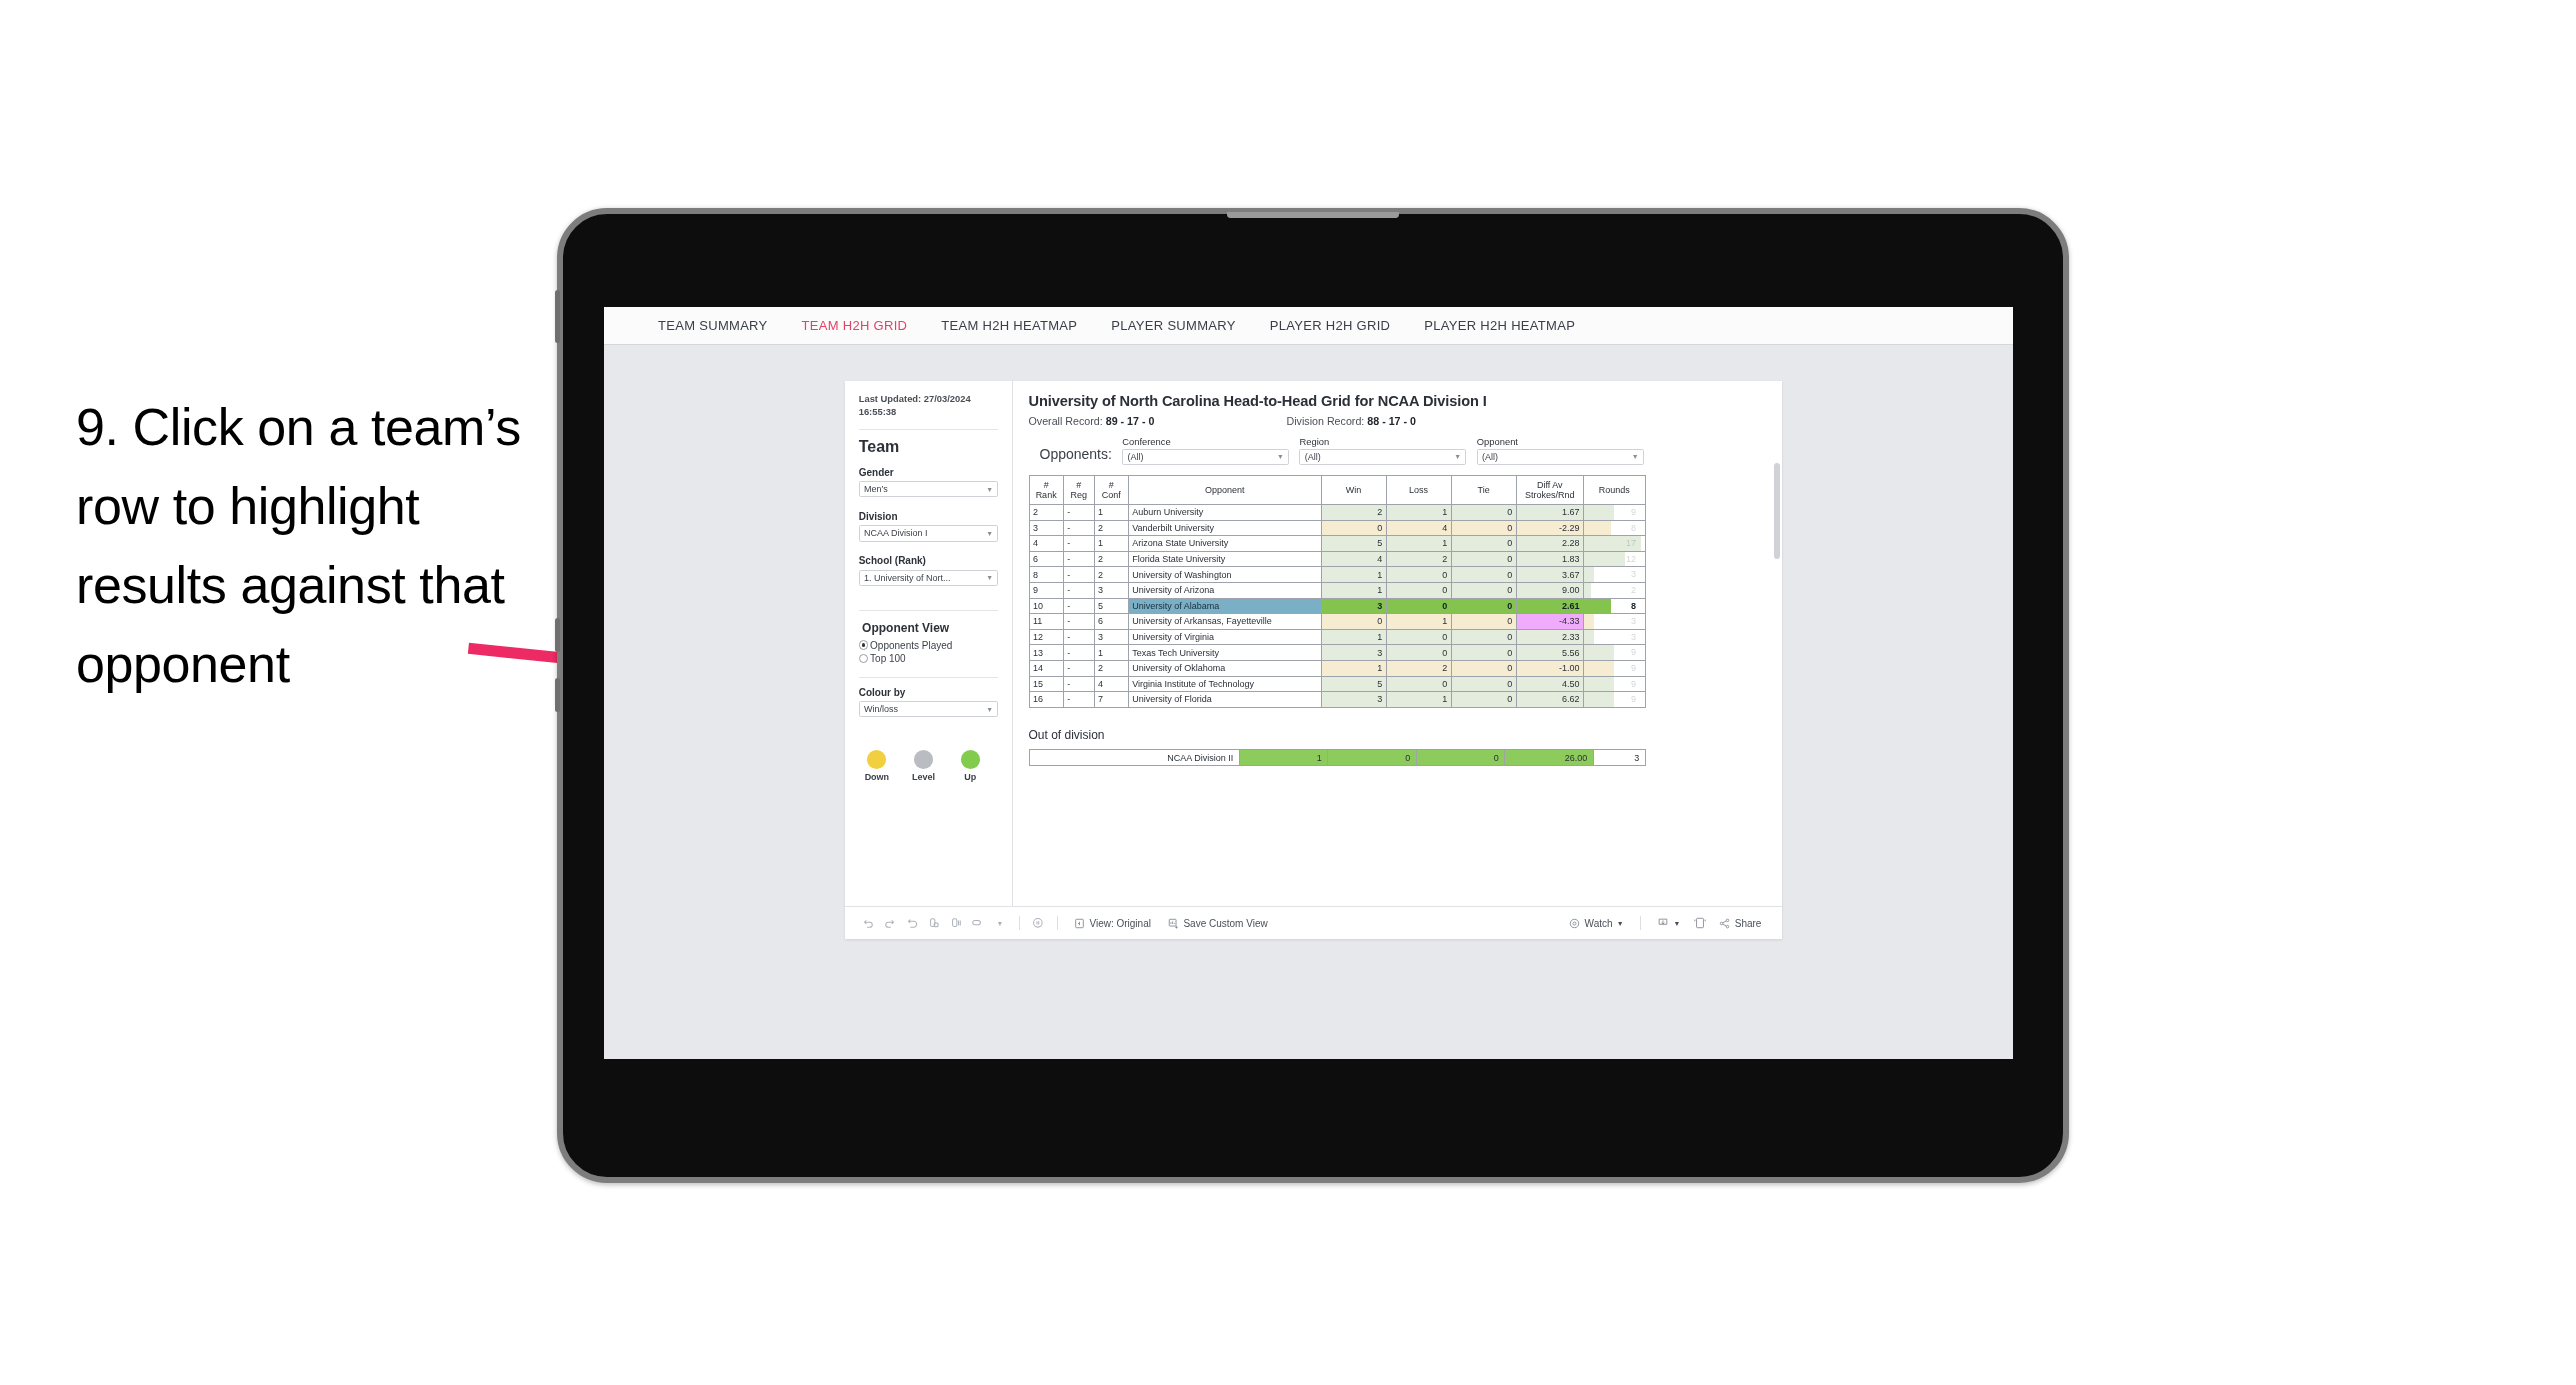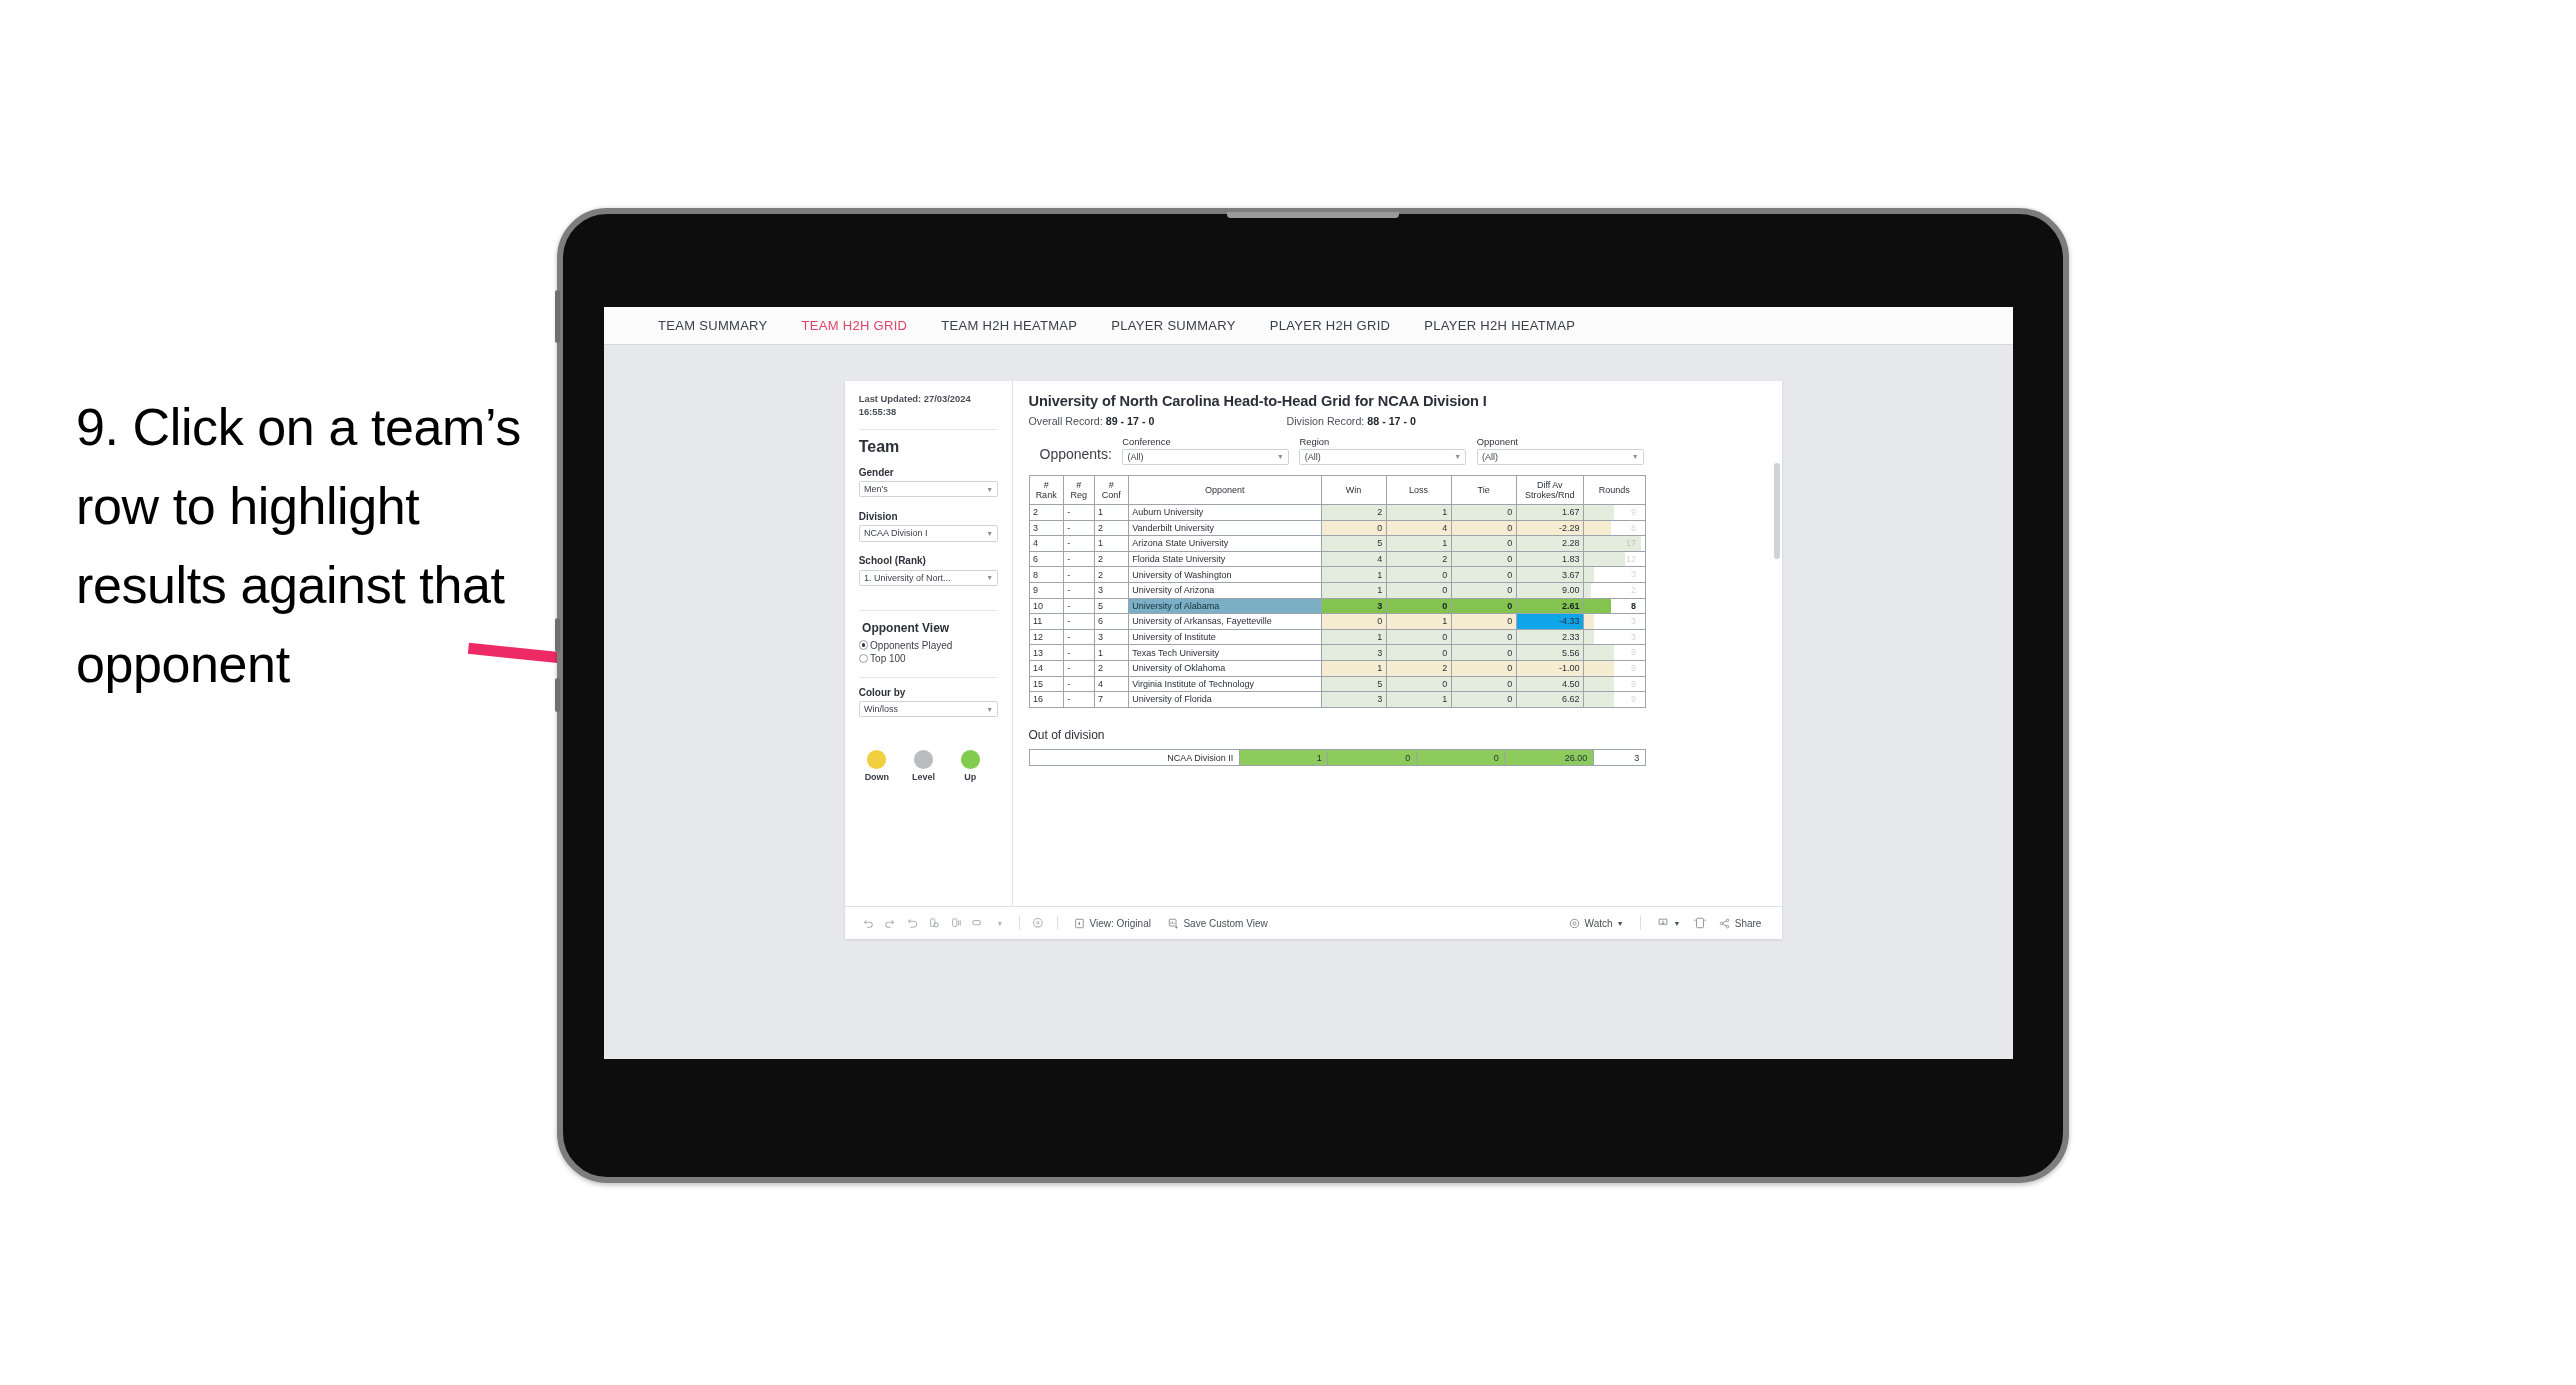--- a/index.html
+++ b/index.html
@@ -424,31 +424,31 @@
                       </td>
                     </tr>
                     <tr class="rowloss">
                       <td class="c-rank faded">11</td>
                       <td class="c-reg faded">-</td>
                       <td class="c-conf faded">6</td>
                       <td class="c-opp opp faded">University of Arkansas, Fayetteville</td>
                       <td class="c-n num bar faded" style="background: rgb(246, 236, 210);">0</td>
                       <td class="c-n num bar faded" style="background: rgb(246, 236, 210);">1</td>
                       <td class="c-n num bar faded" style="background: rgb(246, 236, 210);">0</td>
-                      <td class="c-diff num bar faded" style="background: #0ea5e9;">-4.33</td>
+                      <td class="c-diff num bar faded" style="background: #f0abfc;">-4.33</td>
                       <td class="c-rounds rounds">
                         <span class="fill" style="width: 17%; background: rgb(246, 236, 210);"></span>
                         <span class="txt" style="color: rgba(60, 65, 72, 0.22);">3</span>
                       </td>
                     </tr>
                     <tr class="rowwin">
                       <td class="c-rank faded">12</td>
                       <td class="c-reg faded">-</td>
                       <td class="c-conf faded">3</td>
-                      <td class="c-opp opp faded">University of Institute</td>
+                      <td class="c-opp opp faded">University of Virginia</td>
                       <td class="c-n num bar faded" style="background: rgb(228, 237, 221);">1</td>
                       <td class="c-n num bar faded" style="background: rgb(228, 237, 221);">0</td>
                       <td class="c-n num bar faded" style="background: rgb(228, 237, 221);">0</td>
                       <td class="c-diff num bar faded" style="background: rgb(228, 237, 221);">2.33</td>
                       <td class="c-rounds rounds">
                         <span class="fill" style="width: 17%; background: rgb(228, 237, 221);"></span>
                         <span class="txt" style="color: rgba(60, 65, 72, 0.22);">3</span>
                       </td>
                     </tr>
                     <tr class="rowwin">

